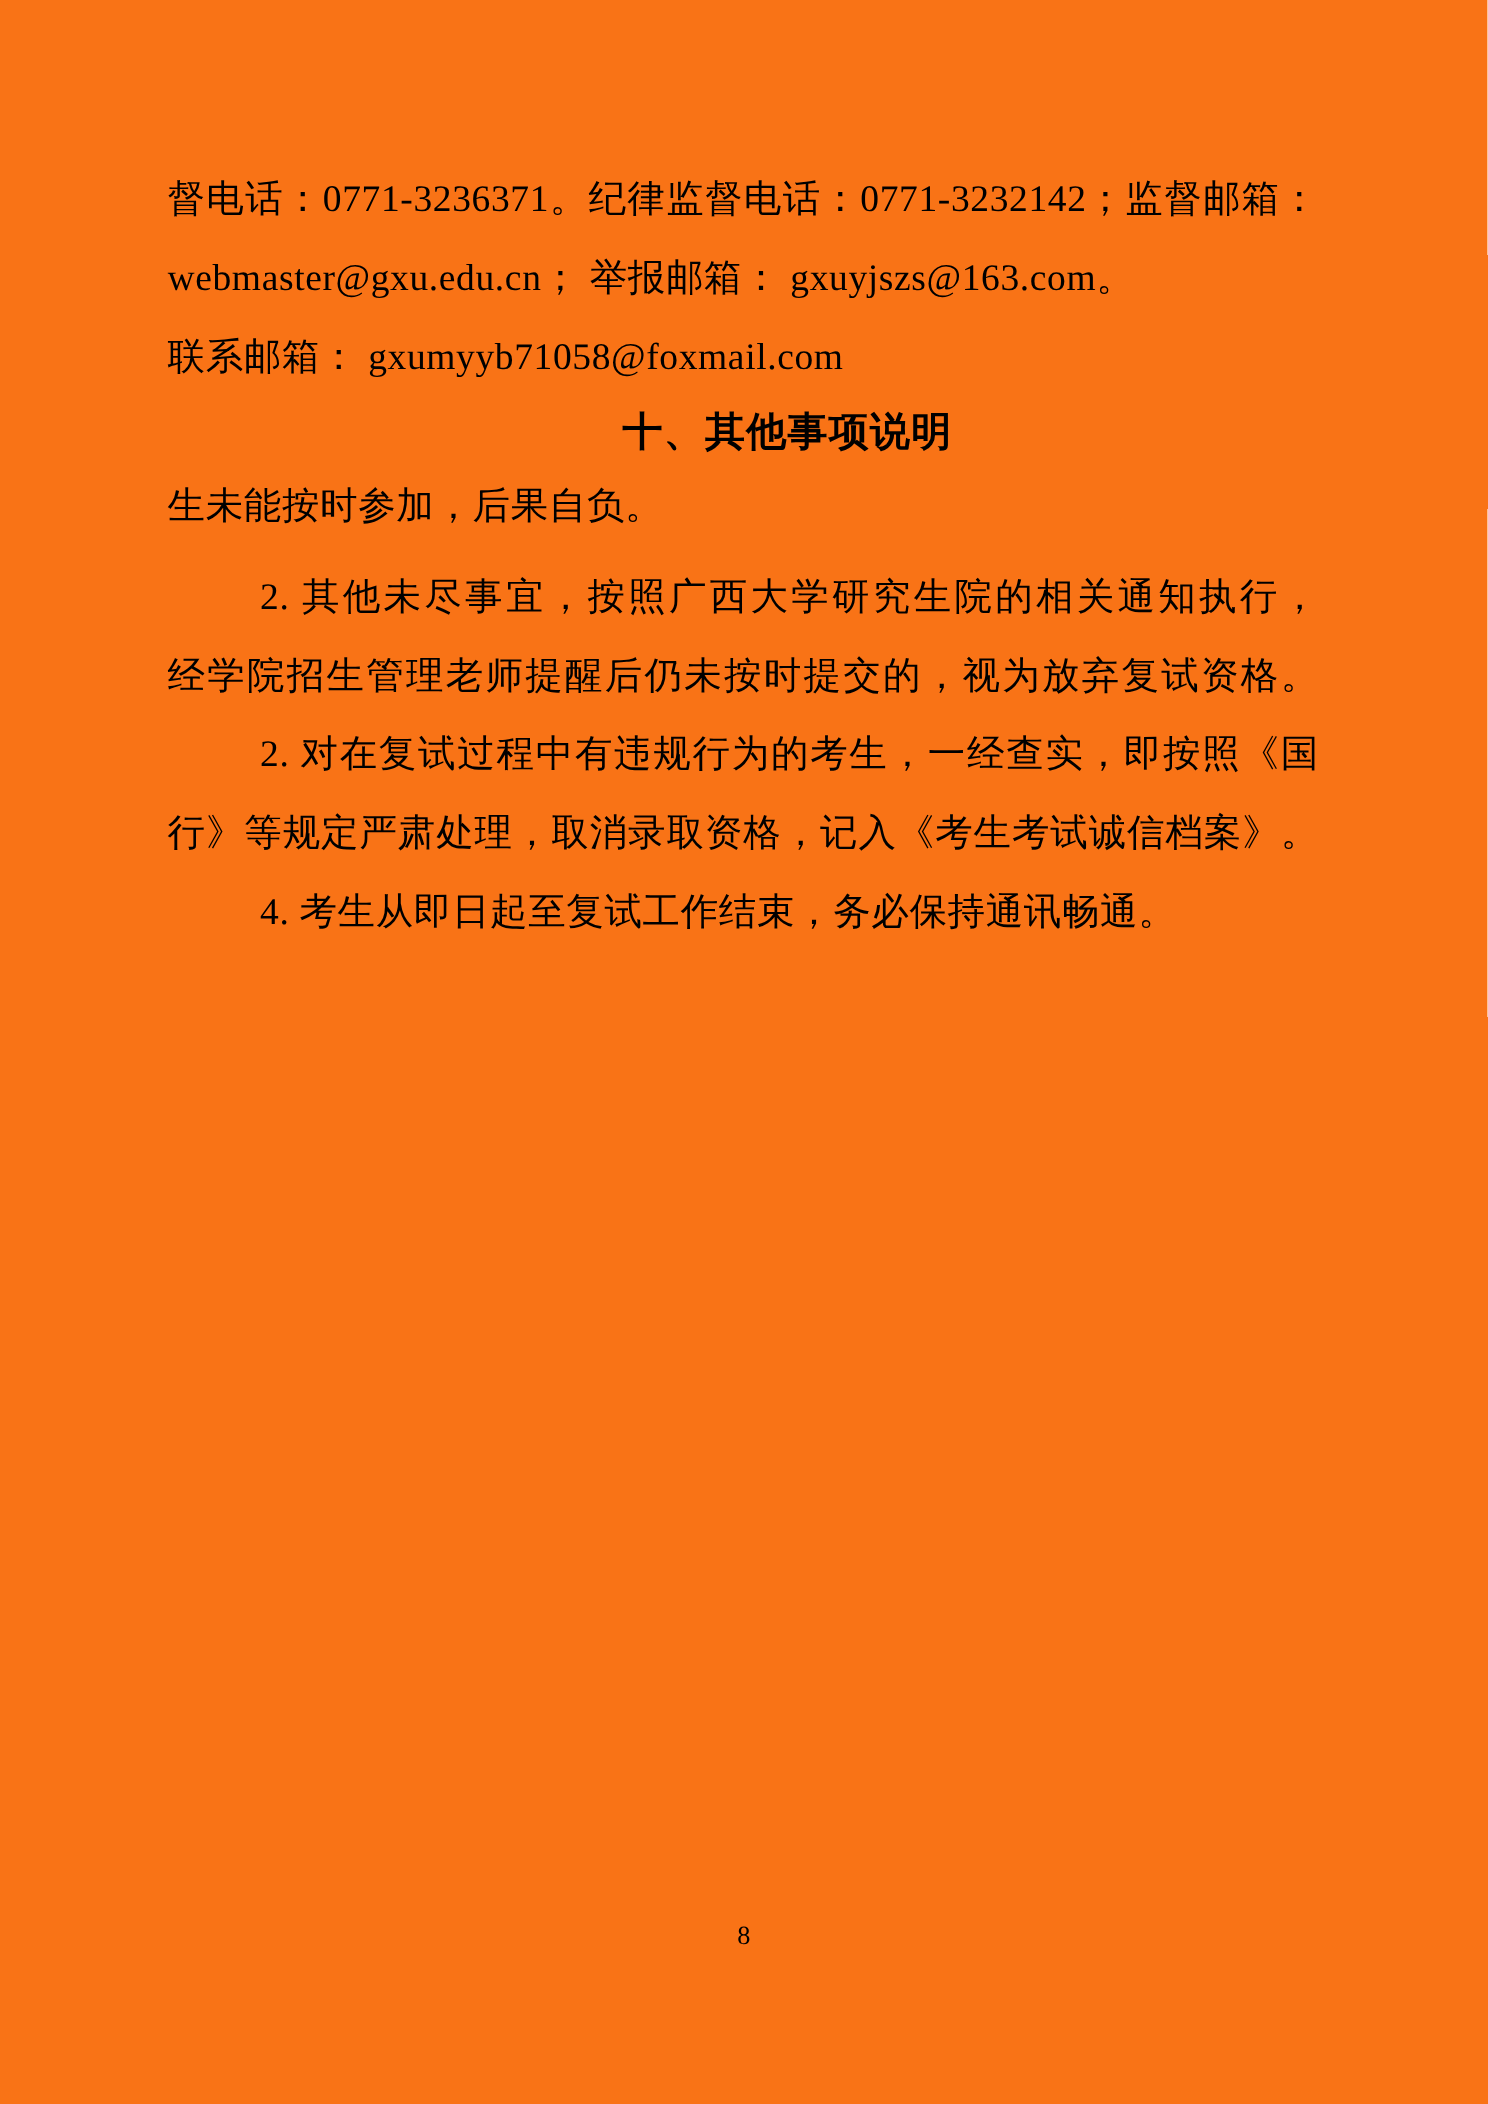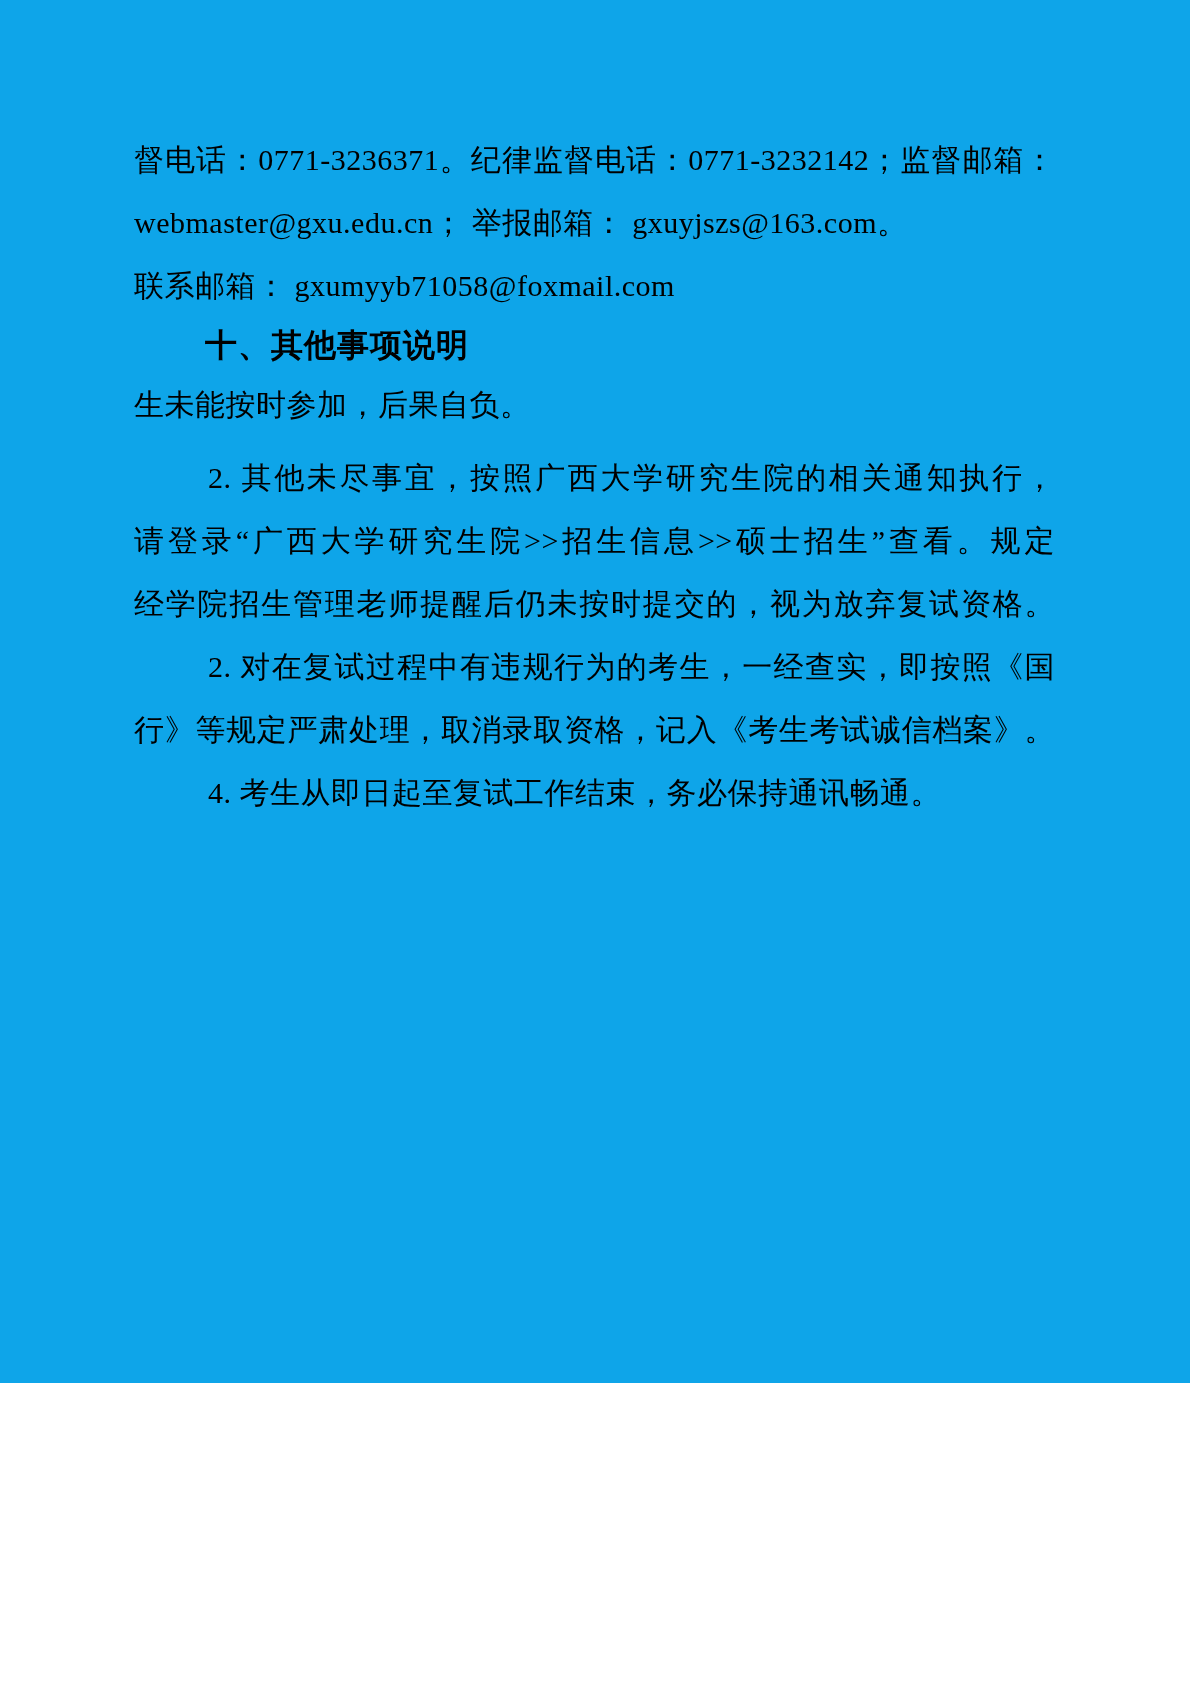--- a/index.html
+++ b/index.html
@@ -4,22 +4,22 @@
 <title>Document</title>
 <style>
   html, body {
     margin: 0;
     padding: 0;
     background: #ffffff;
   }
   .page {
     position: relative;
     width: 1190px;
-    height: 1383px;
-    background: #0ea5e9;
+    height: 1683px;
+    background: #f97316;
     color: #000000;
     overflow: hidden;
     font-family: "Liberation Serif", "DejaVu Serif", serif;
   }
   .doc-body {
     position: absolute;
     left: 134px;
     top: 128px;
     width: 921px;
   }
@@ -43,20 +43,21 @@
   .gap-md { margin-top: 10px; }
   .heading {
     height: 56px;
     line-height: 56px;
     font-size: 32px;
     font-weight: 700;
     font-family: "Liberation Sans", "DejaVu Sans", sans-serif;
     text-indent: 71px;
     letter-spacing: 1px;
     overflow: hidden;
+    text-align: center;
   }
   .page-number {
     position: absolute;
     left: 0;
     top: 1536px;
     width: 100%;
     text-align: center;
     font-size: 21px;
     font-family: "Liberation Serif", "DejaVu Serif", serif;
     color: #000000;
@@ -71,21 +72,20 @@
     <div class="line fill">督电话：0771-3236371。纪律监督电话：0771-3232142；监督邮箱：</div>
     <div class="line">webmaster@gxu.edu.cn； 举报邮箱： gxuyjszs@163.com。</div>
 
     <div class="line">联系邮箱： gxumyyb71058@foxmail.com</div>
 
     <div class="heading">十、其他事项说明</div>
 
     <div class="line">生未能按时参加，后果自负。</div>
 
     <div class="line fill indent gap-md">2. 其他未尽事宜，按照广西大学研究生院的相关通知执行，</div>
-    <div class="line fill">请登录“广西大学研究生院&gt;&gt;招生信息&gt;&gt;硕士招生”查看。规定</div>
     <div class="line fill">经学院招生管理老师提醒后仍未按时提交的，视为放弃复试资格。</div>
 
     <div class="line fill indent">2. 对在复试过程中有违规行为的考生，一经查实，即按照《国</div>
     <div class="line fill">行》等规定严肃处理，取消录取资格，记入《考生考试诚信档案》。</div>
 
     <div class="line indent">4. 考生从即日起至复试工作结束，务必保持通讯畅通。</div>
 
   </div>
 
   <div class="page-number">8</div>

